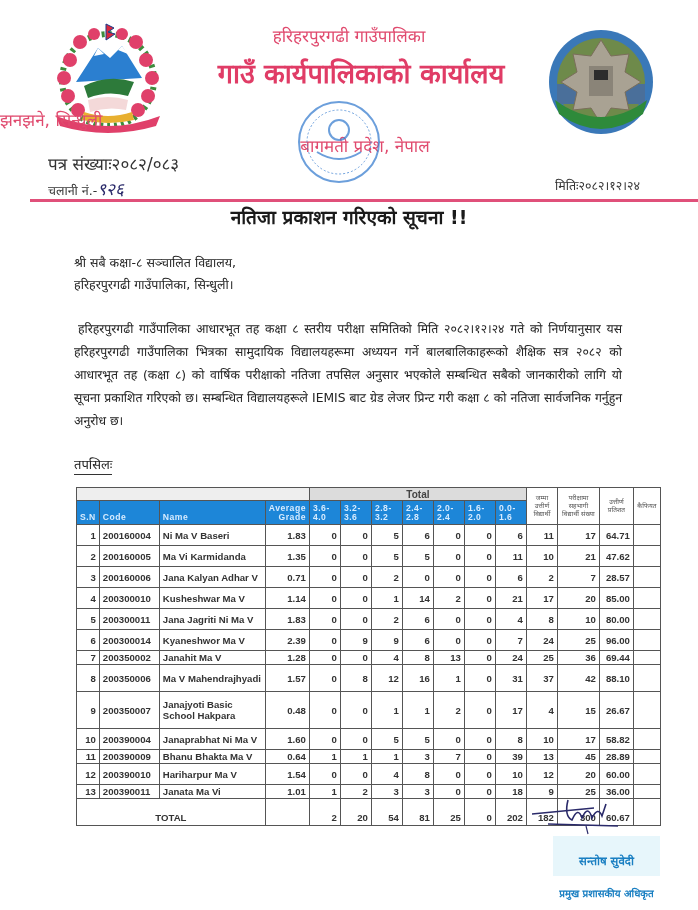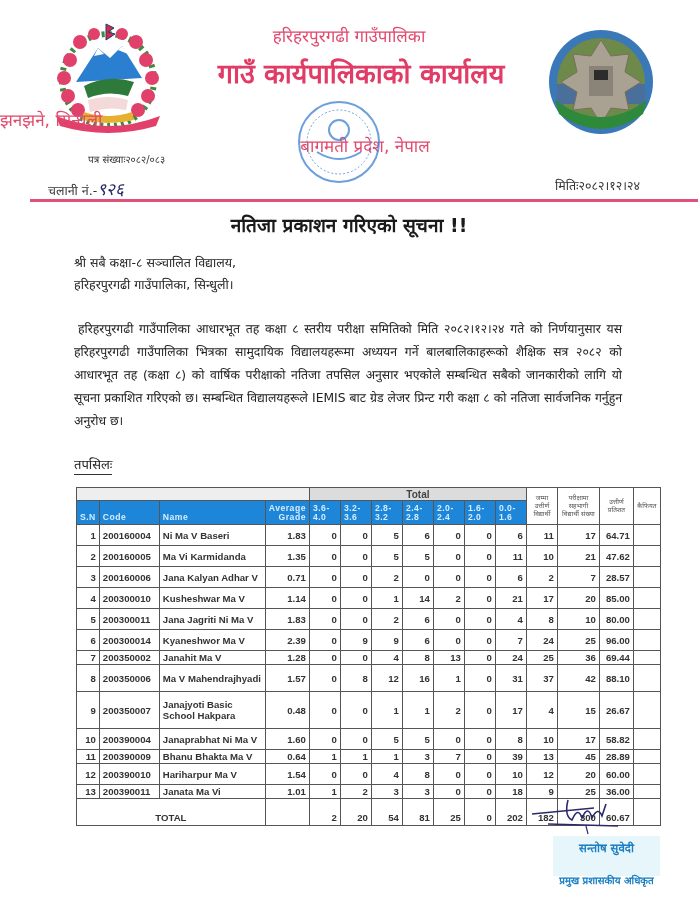--- a/index.html
+++ b/index.html
@@ -12,28 +12,28 @@
   .hdr-line1 { position: absolute; left: 0; width: 698px; top: 24px; text-align: center;
     color: #e04a6e; font-family: "DejaVu Sans", sans-serif; font-size: 17px; }
   .hdr-line2 { position: absolute; left: 12px; width: 698px; top: 54px; text-align: center;
     color: #e03c66; font-family: "DejaVu Sans", sans-serif; font-size: 27px; font-weight: bold; letter-spacing: 0px; }
   .hdr-line3 { position: absolute; left: 0; width: 698px; top: 108px; 
     color: #e04a6e; font-size: 17px; }
   .hdr-line4 { position: absolute; left: 0; width: 698px; top: 134px; text-align: center;
     color: #e04a6e; font-size: 17px; margin-left: 16px; }
   .seal { position: absolute; left: 283px; top: 96px; width: 112px; height: 92px; opacity: 0.75; }
 
-  .ref-no { position: absolute; left: 48px; top: 152px; font-size: 10px; color: #333; margin-left: 40px; }
+  .ref-no { position: absolute; left: 48px; top: 152px; font-size: 17px; color: #333; }
   .dispatch-no { position: absolute; left: 48px; top: 177px; font-size: 12.5px; color: #333; }
   .dispatch-no .hand { font-family: "DejaVu Serif", serif; font-style: italic; font-size: 17px; color: #2a2a6a; }
   .date { position: absolute; left: 555px; top: 177px; font-size: 12.5px; color: #333; }
   .red-rule { position: absolute; left: 30px; top: 199px; width: 668px; height: 3px; background: #e0507a; }
 
   
-  .notice-title { position: absolute; left: 0; width: 698px; top: 212px; text-align: center;
+  .notice-title { position: absolute; left: 0; width: 698px; top: 204px; text-align: center;
     font-size: 19px; font-weight: bold; color: #1a1a1a; }
   .addressee1 { position: absolute; left: 74px; top: 254px; font-size: 12.5px; }
   .addressee2 { position: absolute; left: 74px; top: 276px; font-size: 12.5px; }
   .para { position: absolute; left: 74px; top: 318px; width: 548px; font-size: 12.3px; line-height: 23px;
     text-align: justify; text-indent: 4px; }
   .tapsil { position: absolute; left: 74px; top: 455px; font-size: 13px; border-bottom: 1px solid #333; padding-bottom: 1px; }
 
   
   table.res { position: absolute; left: 76px; top: 487px; border-collapse: collapse;
     font-family: "Liberation Sans", sans-serif; font-size: 9.6px; font-weight: bold; color: #333; }
@@ -53,21 +53,21 @@
   tr.r.short td { height: 14px; }
   tr.r.tall td { height: 27px; }
   tr.r.xtall td { height: 37px; }
   tr.total-row td { height: 27px; vertical-align: bottom; padding-bottom: 2px; }
   td.tot-lbl { text-align: center; }
 
   
   .sig { position: absolute; left: 528px; top: 796px; width: 100px; height: 40px; }
   .stamp { position: absolute; left: 553px; top: 836px; width: 107px; height: 40px; background: #e7f6fb;
     text-align: center; color: #1a7fc2; font-weight: bold; }
-  .stamp .n { font-size: 11.5px; display: block; margin-top: 4px; }
+  .stamp .n { font-size: 11.5px; display: block; margin-top: 17px; }
   .stamp .d { font-size: 10px; display: block; margin-top: 18px; }
 </style>
 </head>
 <body>
 
 <svg class="logo-left" viewBox="0 0 120 118">
   <circle cx="60" cy="60" r="46" fill="none" stroke="#3d8c3d" stroke-width="6" stroke-dasharray="3 4"></circle>
   <g fill="#e0406a">
     <circle cx="22" cy="40" r="7"></circle>
       <circle cx="16" cy="58" r="7"></circle>

